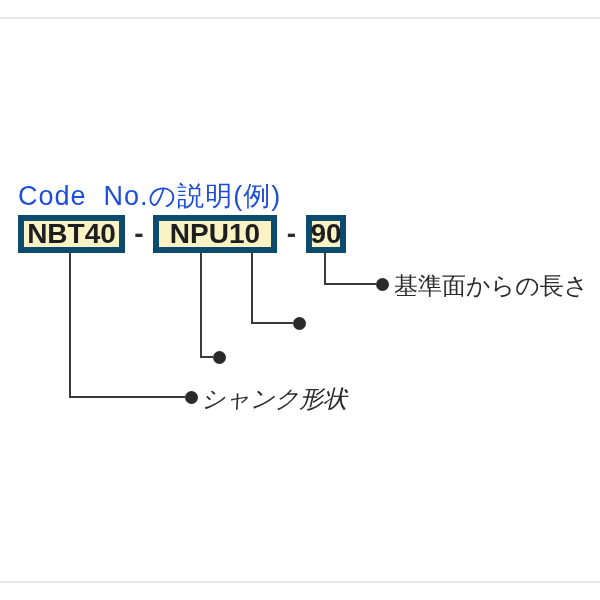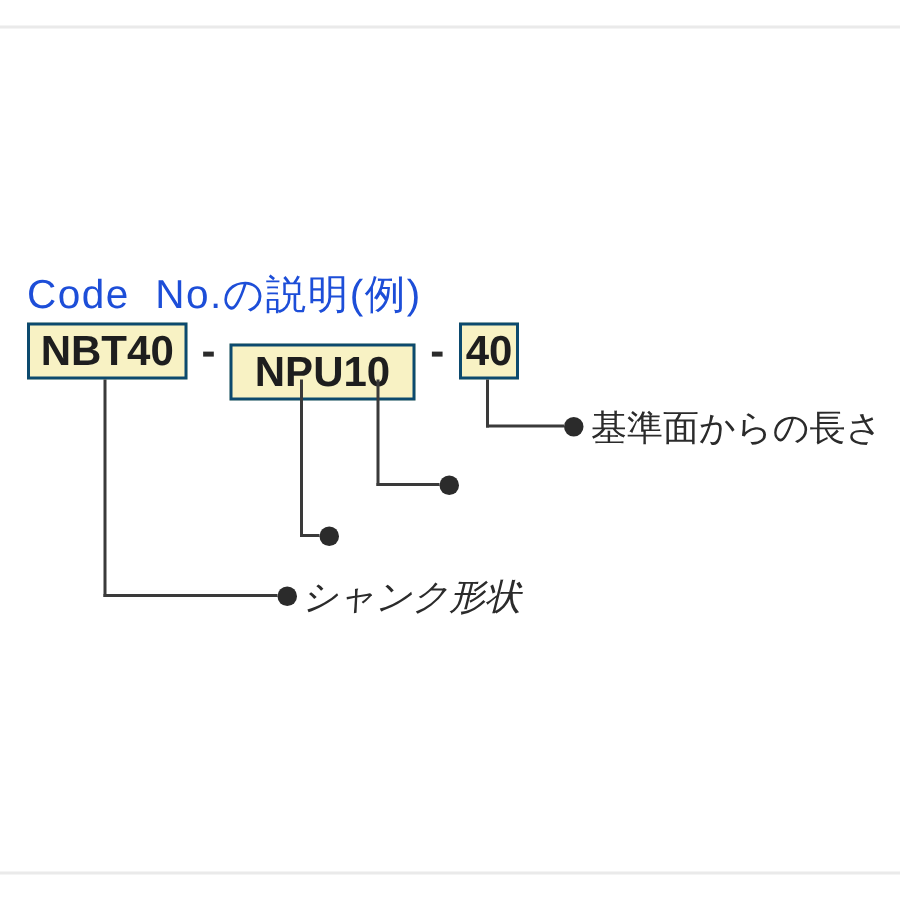--- a/index.html
+++ b/index.html
@@ -19,27 +19,27 @@
   #bottom-rule{top:581px;}
   #title{
     position:absolute;left:18px;top:178px;
     font-size:27px;letter-spacing:1px;
     white-space:pre;color:#1d4ed8;
   }
   .code-box{
     position:absolute;top:215px;height:38px;
     box-sizing:border-box;
     background:#f8f2c4;
-    border:2px solid #0c4a6e;
+    border:6px solid #0c4a6e;
     display:flex;align-items:center;justify-content:center;
     font-weight:bold;font-size:28px;color:#1e1e1e;
     letter-spacing:0px;
   }
   #box-nbt40{left:18px;width:107px;}
-  #box-npu10{left:153px;width:124px;margin-top:14px;}
+  #box-npu10{left:153px;width:124px;}
   #box-90{left:306px;width:40px;}
   .dash{
     position:absolute;top:215px;height:38px;
     display:flex;align-items:center;justify-content:center;
     font-weight:bold;font-size:28px;color:#2b2b2b;
   }
   #dash-1{left:125px;width:28px;}
   #dash-2{left:277px;width:29px;}
   .line{position:absolute;background:#3a3a3a;}
   #line-v1{left:69px;top:253px;width:2px;height:145px;}
@@ -78,21 +78,21 @@
 
   <div id="box-nbt40" class="code-box">
     <span>NBT40</span>
   </div>
   <div id="dash-1" class="dash">-</div>
   <div id="box-npu10" class="code-box">
     <span>NPU10</span>
   </div>
   <div id="dash-2" class="dash">-</div>
   <div id="box-90" class="code-box">
-    <span>40</span>
+    <span>90</span>
   </div>
 
   <div id="line-v1" class="line"></div>
   <div id="line-h1" class="line"></div>
   <div id="line-v2" class="line"></div>
   <div id="line-h2" class="line"></div>
   <div id="line-v3" class="line"></div>
   <div id="line-h3" class="line"></div>
   <div id="line-v4" class="line"></div>
   <div id="line-h4" class="line"></div>

